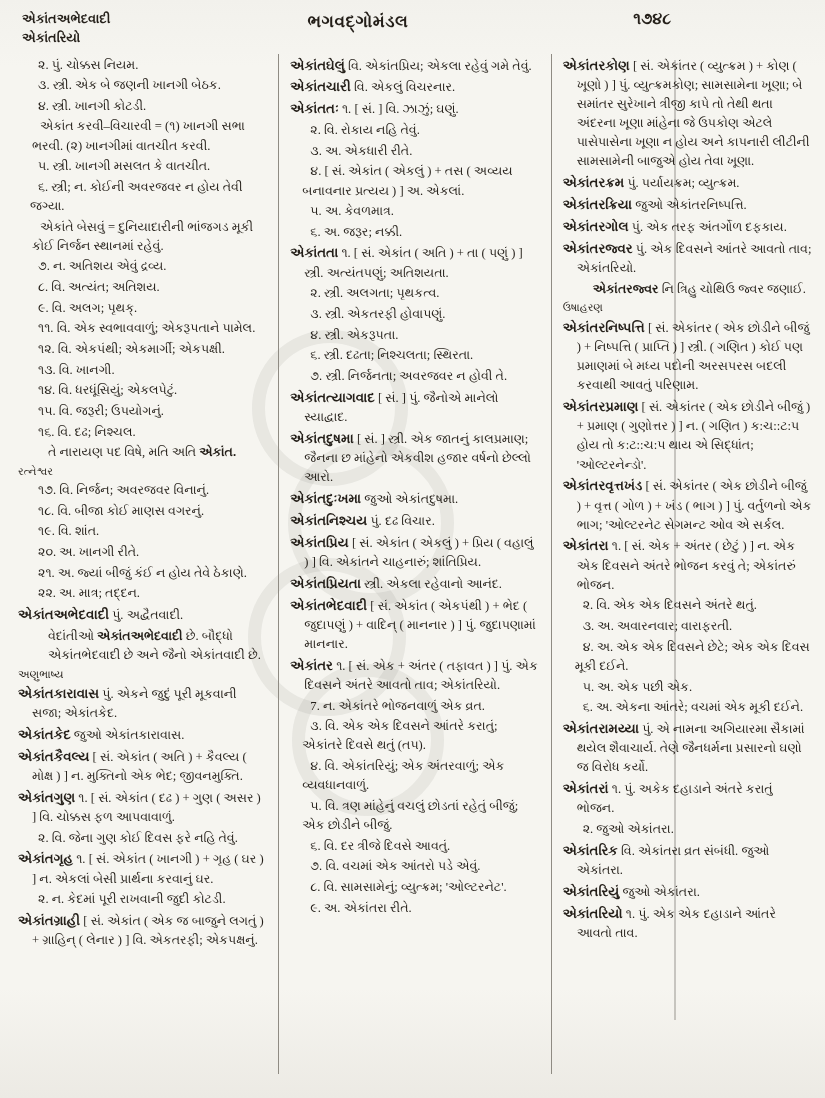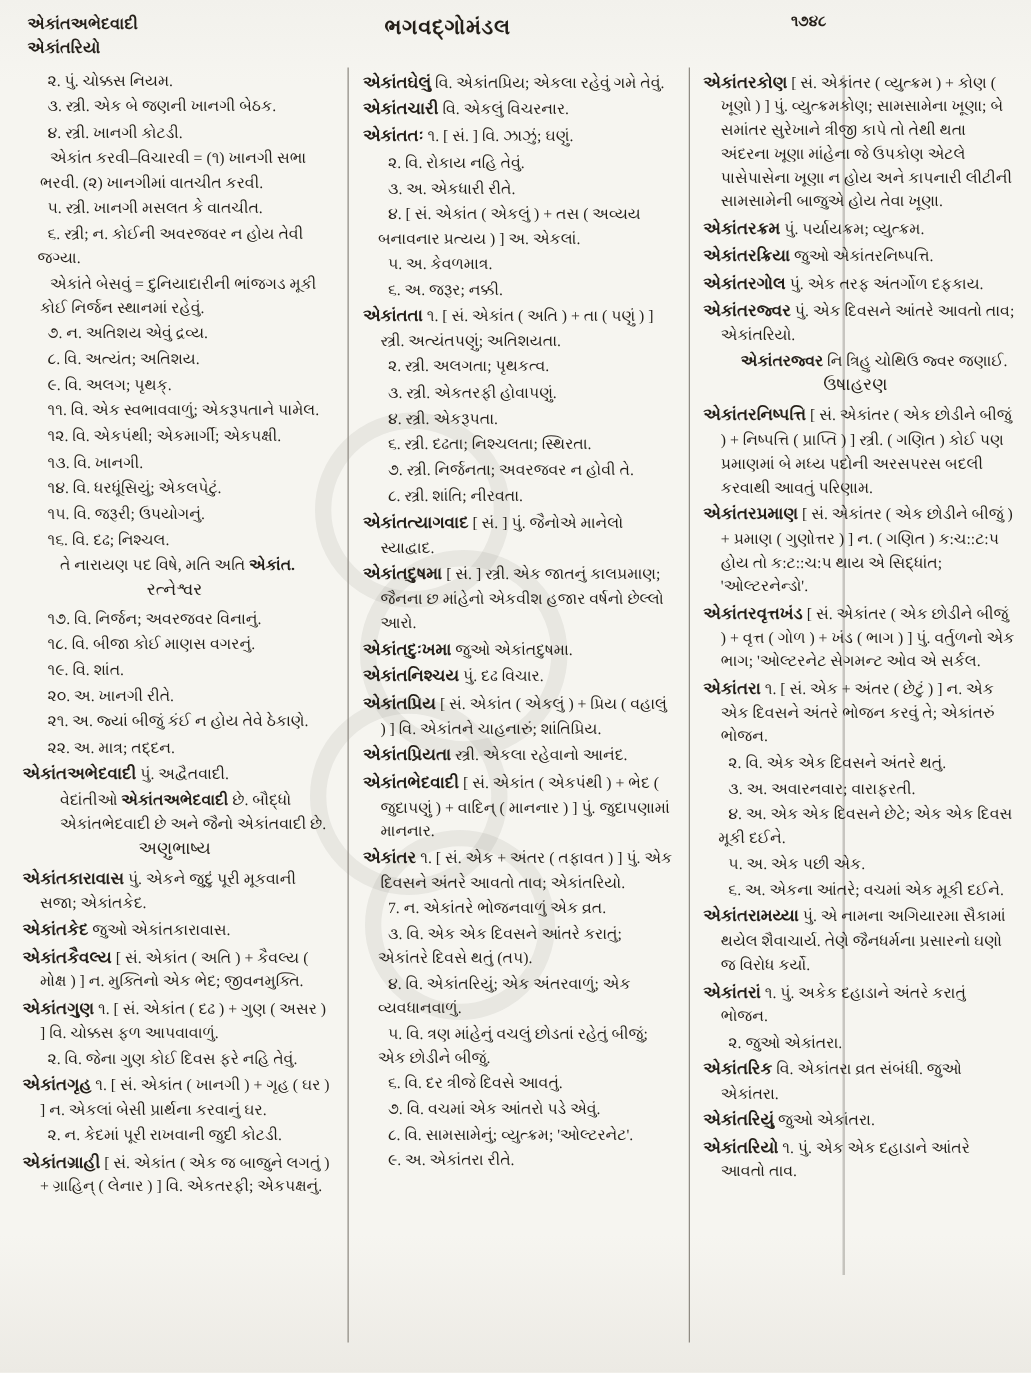--- a/index.html
+++ b/index.html
@@ -10,32 +10,32 @@
     font-family:"Liberation Serif","DejaVu Serif",serif;
     color:#241f19;
     overflow:hidden;
     position:relative;
   }
   .page{position:relative;width:679px;height:1098px;}
   
   .header{position:absolute;top:8px;left:0;width:100%;height:44px;}
   .guide{position:absolute;left:22px;top:2px;font-weight:bold;font-size:13px;line-height:1.45;}
   .title{position:absolute;left:0;right:0;top:4px;text-align:center;font-weight:bold;font-size:17px;letter-spacing:.5px;margin-left:37px;}
-  .pagenum{position:absolute;right:18px;top:2px;font-weight:bold;font-size:12px;}
+  .pagenum{position:absolute;right:8px;top:2px;font-weight:bold;font-size:16px;}
   
   .cols{position:absolute;top:54px;left:18px;width:794px;height:1020px;display:flex;}
   .col{width:250px;height:100%;overflow:hidden;font-size:12.6px;line-height:1.52;}
   .col+.col{margin-left:11px;padding-left:11px;border-left:1px solid #8f8b83;}
   
   .para{margin:1.5px 0;}
   .entry{padding-left:14px;text-indent:-14px;}
   .sense{padding-left:12px;text-indent:8px;}
   .idiom{padding-left:14px;text-indent:8px;}
   .quote{padding-left:30px;}
-  .attrib{text-align:center;font-size:14px;margin-top:-1px;padding-right:6px;font-family:Liberation Mono, monospace;}
+  .attrib{text-align:left;font-size:11px;margin-top:-1px;padding-right:6px;}
   .b{font-weight:bold;}
   .entry .b{font-size:13.4px;}
   
   .wm{position:absolute;border-radius:50%;border:13px solid rgba(110,104,94,.10);pointer-events:none;}
   .wm1{width:130px;height:130px;left:252px;top:330px;}
   .wm2{width:140px;height:140px;left:288px;top:440px;}
   .wm3{width:132px;height:132px;left:248px;top:558px;}
   .wm4{width:126px;height:126px;left:292px;top:664px;}
   .edge{position:absolute;right:3px;top:60px;width:2px;height:960px;background:rgba(60,55,48,.25);}
 </style>
@@ -105,21 +105,20 @@
         <p class="para sense"><span>૩. અ. એકધારી રીતે.</span></p>
         <p class="para sense"><span>૪. [ સં. એકાંત ( એકલું ) + તસ ( અવ્યય બનાવનાર પ્રત્યય ) ] અ. એકલાં.</span></p>
         <p class="para sense"><span>૫. અ. કેવળમાત્ર.</span></p>
         <p class="para sense"><span>૬. અ. જરૂર; નક્કી.</span></p>
         <p class="para entry"><span class="b">એકાંતતા</span><span> ૧. [ સં. એકાંત ( અતિ ) + તા ( પણું ) ] સ્ત્રી. અત્યંતપણું; અતિશયતા.</span></p>
         <p class="para sense"><span>૨. સ્ત્રી. અલગતા; પૃથકત્વ.</span></p>
         <p class="para sense"><span>૩. સ્ત્રી. એકતરફી હોવાપણું.</span></p>
         <p class="para sense"><span>૪. સ્ત્રી. એકરૂપતા.</span></p>
         <p class="para sense"><span>૬. સ્ત્રી. દઢતા; નિશ્ચલતા; સ્થિરતા.</span></p>
         <p class="para sense"><span>૭. સ્ત્રી. નિર્જનતા; અવરજવર ન હોવી તે.</span></p>
-        <p class="para sense"><span>૮. સ્ત્રી. શાંતિ; નીરવતા.</span></p>
         <p class="para entry"><span class="b">એકાંતત્યાગવાદ</span><span> [ સં. ] પું. જૈનોએ માનેલો સ્યાદ્વાદ.</span></p>
         <p class="para entry"><span class="b">એકાંતદુષમા</span><span> [ સં. ] સ્ત્રી. એક જાતનું કાલપ્રમાણ; જૈનના છ માંહેનો એકવીશ હજાર વર્ષનો છેલ્લો આરો.</span></p>
         <p class="para entry"><span class="b">એકાંતદુઃખમા</span><span> જુઓ એકાંતદુષમા.</span></p>
         <p class="para entry"><span class="b">એકાંતનિશ્ચય</span><span> પું. દઢ વિચાર.</span></p>
         <p class="para entry"><span class="b">એકાંતપ્રિય</span><span> [ સં. એકાંત ( એકલું ) + પ્રિય ( વહાલું ) ] વિ. એકાંતને ચાહનારું; શાંતિપ્રિય.</span></p>
         <p class="para entry"><span class="b">એકાંતપ્રિયતા</span><span> સ્ત્રી. એકલા રહેવાનો આનંદ.</span></p>
         <p class="para entry"><span class="b">એકાંતભેદવાદી</span><span> [ સં. એકાંત ( એકપંથી ) + ભેદ ( જુદાપણું ) + વાદિન્ ( માનનાર ) ] પું. જુદાપણામાં માનનાર.</span></p>
         <p class="para entry"><span class="b">એકાંતર</span><span> ૧. [ સં. એક + અંતર ( તફાવત ) ] પું. એક દિવસને અંતરે આવતો તાવ; એકાંતરિયો.</span></p>
         <p class="para sense"><span>7. ન. એકાંતરે ભોજનવાળું એક વ્રત.</span></p>
         <p class="para sense"><span>૩. વિ. એક એક દિવસને આંતરે કરાતું; એકાંતરે દિવસે થતું (તપ).</span></p>

